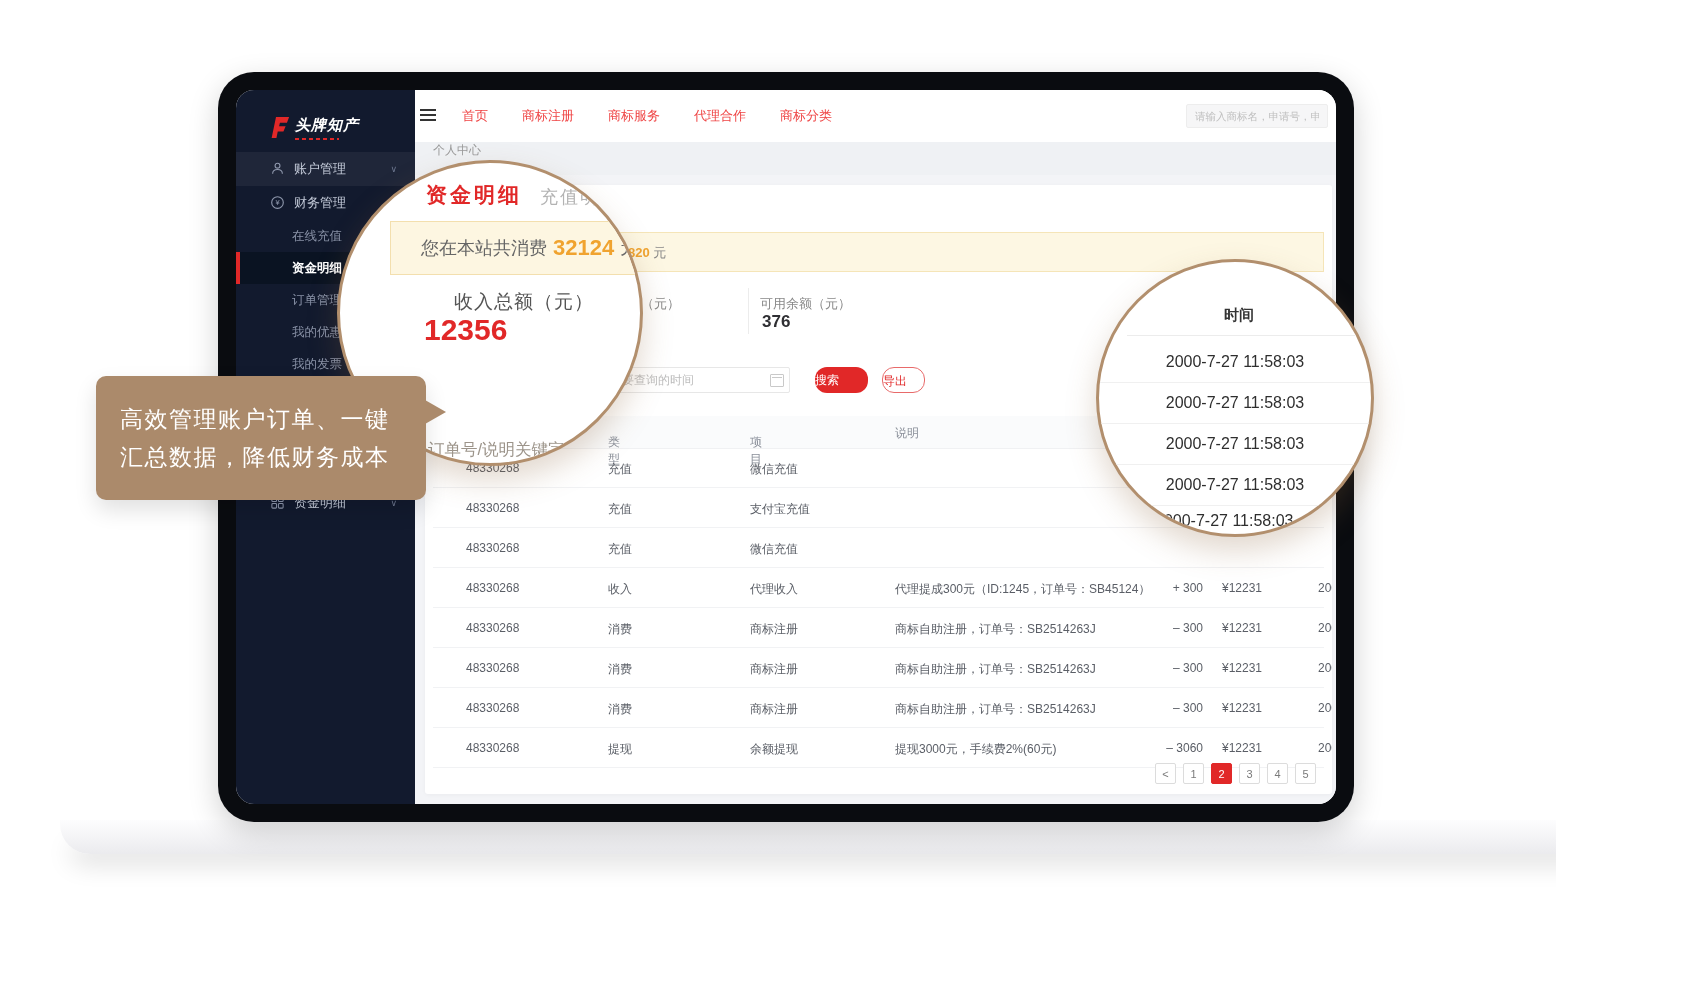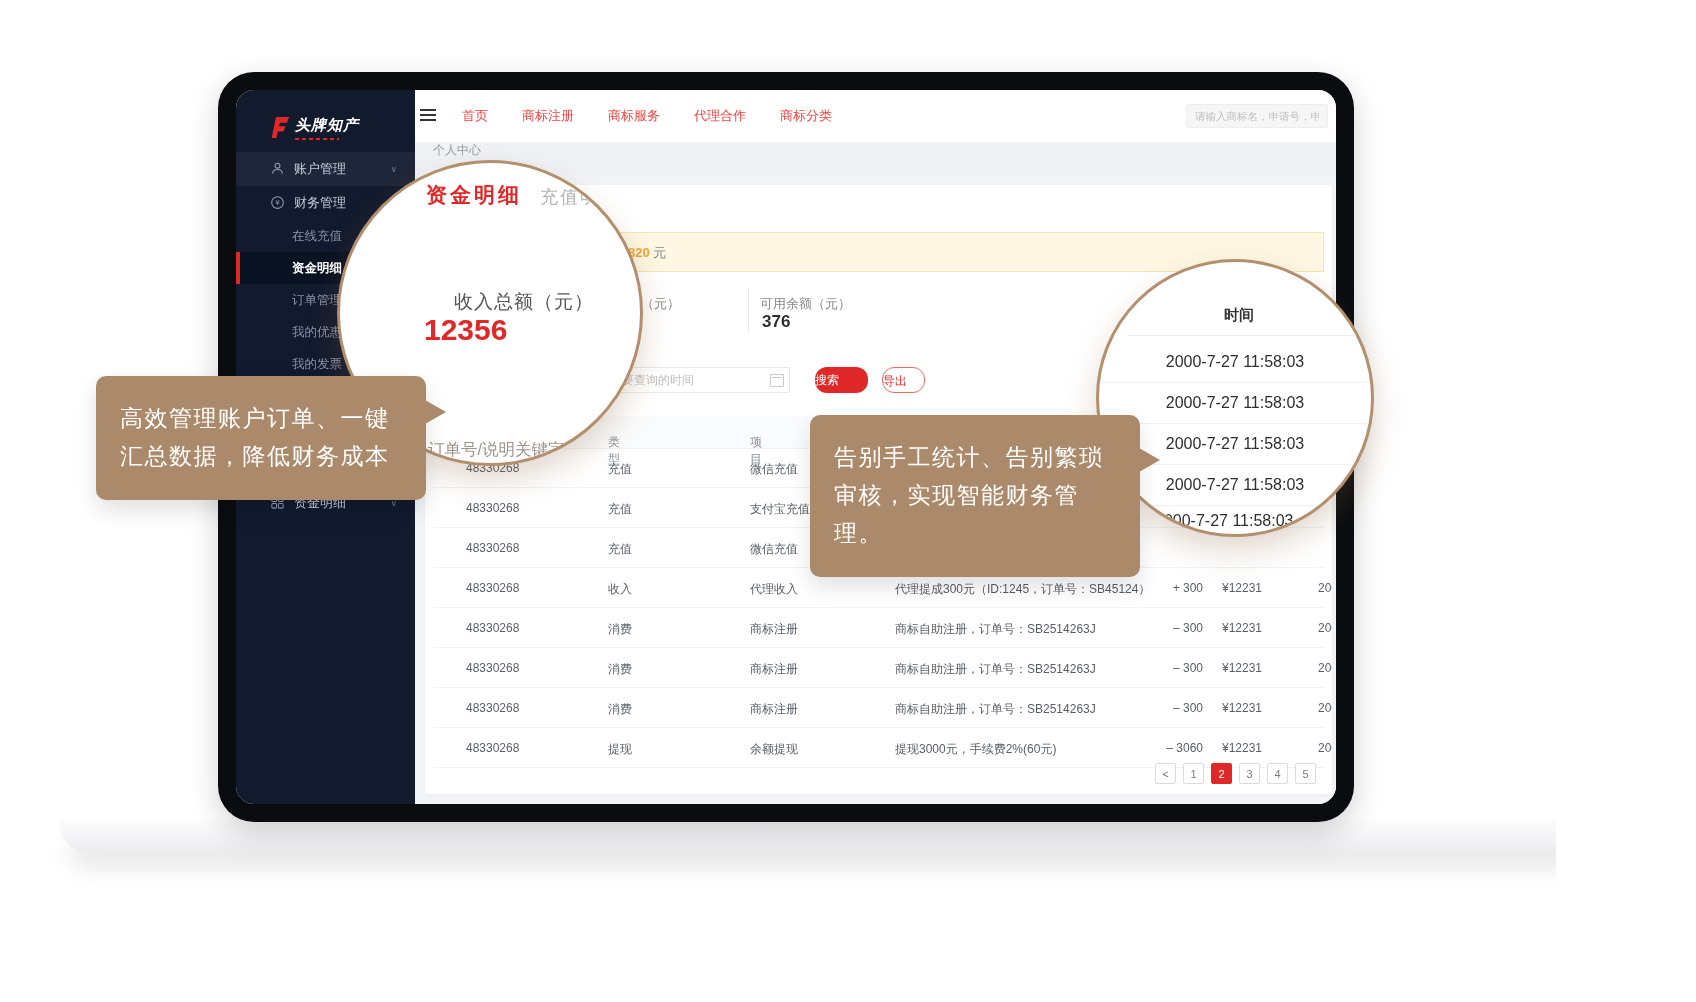--- a/index.html
+++ b/index.html
@@ -116,21 +116,21 @@
                    font-weight:600;color:#333;}
   .mag-hr{position:absolute;left:28px;top:73px;width:238px;height:1px;background:#ececec;}
   .mag-times{position:absolute;left:0;top:80px;width:272px;}
   .mag-time-row{height:40px;line-height:40px;text-align:center;font-size:16px;color:#2e2e2e;
                 border-bottom:1px solid #f0f0f0;white-space:nowrap;}
   .mag-time-partial{position:absolute;left:56px;top:250px;font-size:16px;color:#2e2e2e;white-space:nowrap;}
 
   
   .tooltip{position:absolute;width:330px;background:#ab8a6b;border-radius:10px;color:#fff;
            padding:24px;box-sizing:border-box;font-size:23px;line-height:38px;letter-spacing:1.5px;
-           box-shadow:0 10px 22px rgba(0,0,0,.12);font-family:Liberation Serif, serif;}
+           box-shadow:0 10px 22px rgba(0,0,0,.12);}
   .tooltip-left{left:96px;top:376px;}
   .tooltip-right{left:810px;top:415px;}
   .tooltip .arrow{position:absolute;right:-20px;width:0;height:0;
                   border-top:12px solid transparent;border-bottom:12px solid transparent;
                   border-left:21px solid #ab8a6b;}
   .tooltip-left .arrow{top:24px;}
   .tooltip-right .arrow{top:33px;}
 </style>
 </head>
 <body>
@@ -328,20 +328,25 @@
             <div class="pg">4</div>
             <div class="pg">5</div>
           </div>
       </div>
     </div>
   </div>
 
   <div class="circle circle-left">
     <span class="mag-tab-active">资金明细</span>
     <span class="mag-tab-2">充值明细</span>
+    <div class="mag-notice">
+      <span class="p">您在本站共消费</span>
+      <span class="a">32124</span>
+      <span class="u">元</span>
+    </div>
     <span class="mag-income-label">收入总额（元）</span>
     <span class="mag-income-value">12356</span>
     <span class="mag-col-header">订单号/说明关键字</span>
   </div>
 
   <div class="circle circle-right">
     <div class="mag-time-header">时间</div>
     <div class="mag-hr"></div>
     <div class="mag-times" id="mag-times">
         <div class="mag-time-row">2000-7-27 11:58:03</div>
@@ -349,17 +354,13 @@
         <div class="mag-time-row">2000-7-27 11:58:03</div>
         <div class="mag-time-row">2000-7-27 11:58:03</div>
       </div>
     <div class="mag-time-partial">2000-7-27 11:58:03</div>
   </div>
 
   <div class="tooltip tooltip-left">
     <span>高效管理账户订单、一键汇总数据，降低财务成本</span>
     <i class="arrow"></i>
   </div>
-  <div class="tooltip tooltip-right">
-    <span>告别手工统计、告别繁琐审核，实现智能财务管理。</span>
-    <i class="arrow"></i>
-  </div>
 </div>
 
 </body></html>

